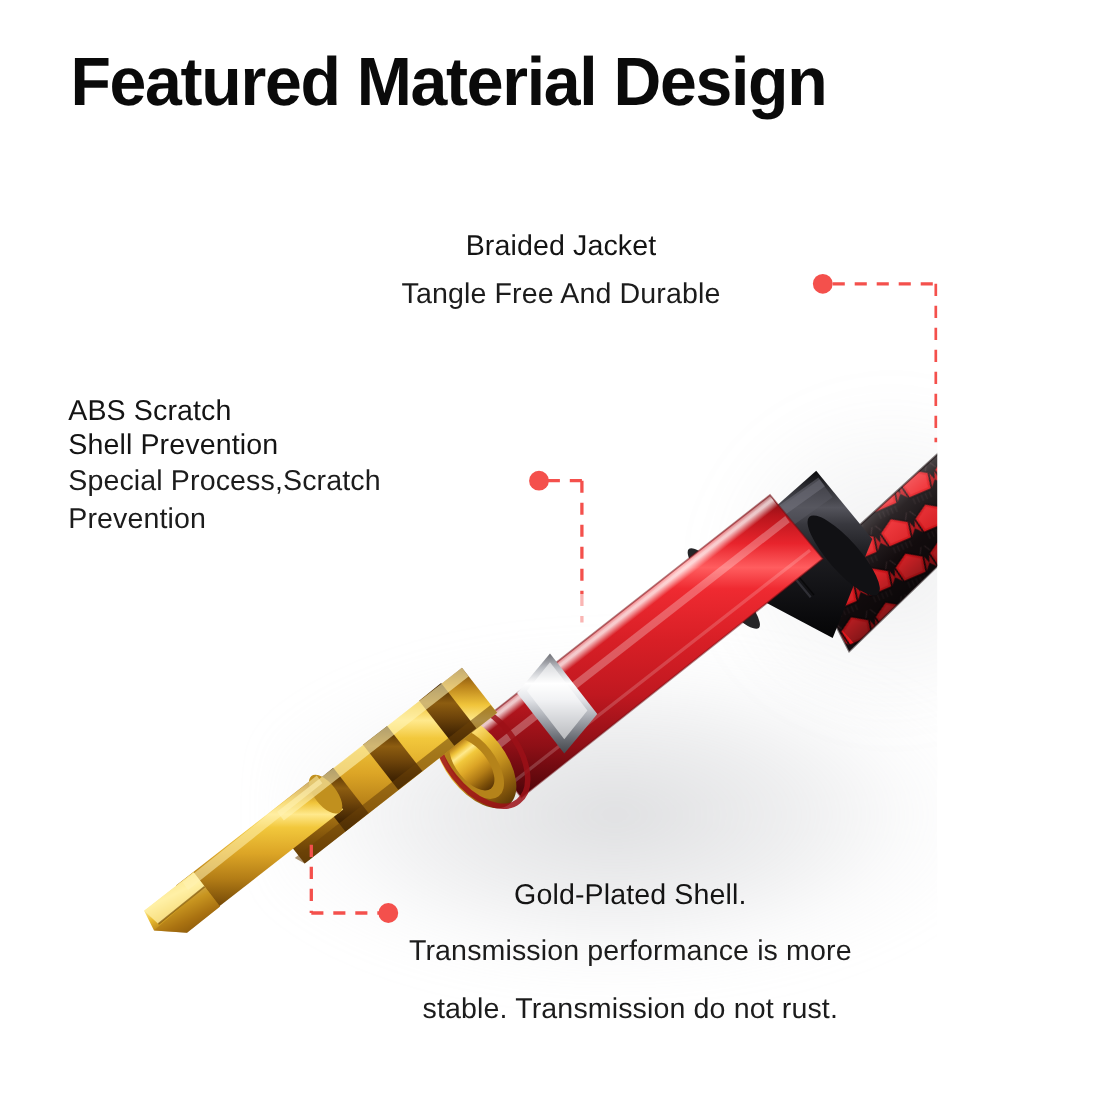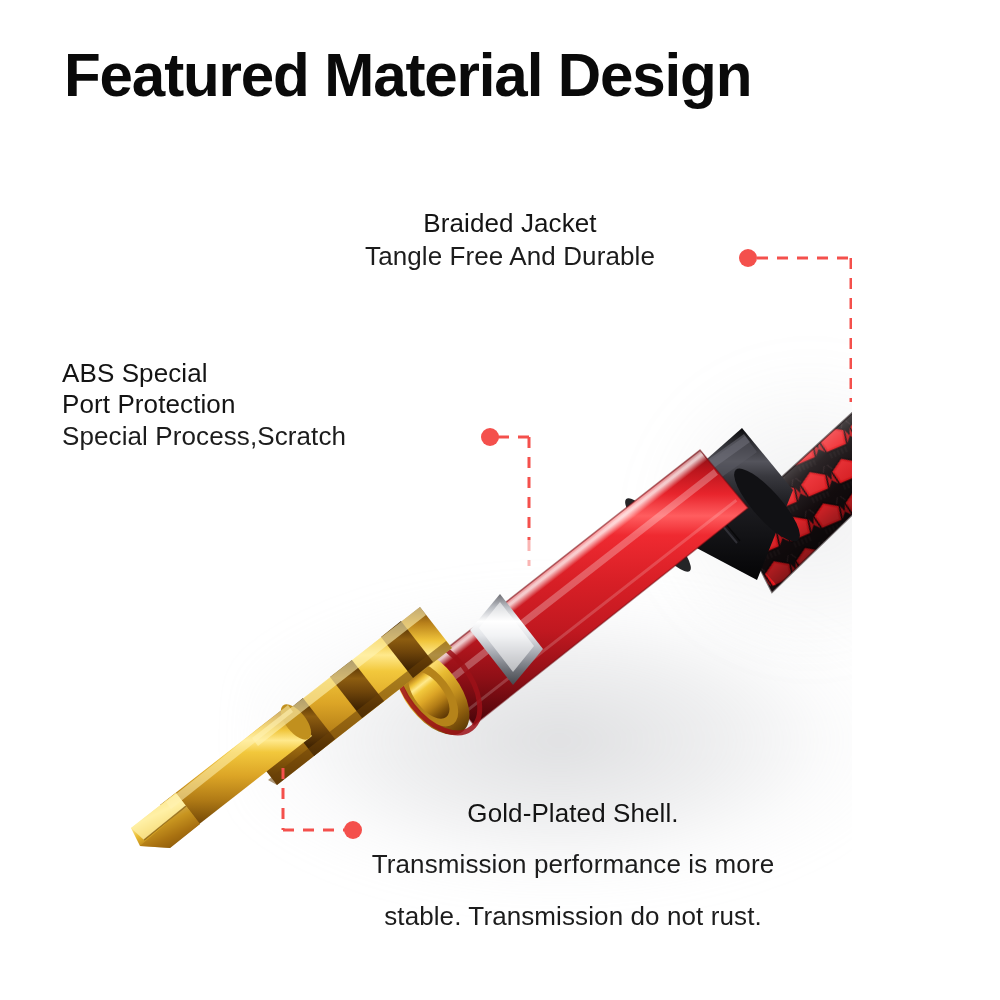--- a/index.html
+++ b/index.html
@@ -77,21 +77,21 @@
     letter-spacing: 0.1px;
   }
 
   
   #callout-braided {
     left: 290px;
     top: 208px;
     width: 440px;
     text-align: center;
   }
-  #callout-braided .c-sub { margin-top: 0; }
+  #callout-braided .c-sub { margin-top: 10px; }
 
   
   #callout-abs {
     left: 62px;
     top: 358px;
     width: 430px;
     text-align: left;
   }
   #callout-abs .c-sub { }
 
@@ -365,23 +365,24 @@
   </svg>
 
   <div class="main-title">Featured Material Design</div>
 
   <div class="callout" id="callout-braided">
     <div class="c-title">Braided Jacket</div>
     <div class="c-sub">Tangle Free And Durable</div>
   </div>
 
   <div class="callout" id="callout-abs">
-    <div class="c-title">ABS Special</div>
-    <div class="c-title">Port Protection</div>
+    <div class="c-title">ABS Scratch</div>
+    <div class="c-title">Shell Prevention</div>
     <div class="c-sub">Special Process,Scratch</div>
+    <div class="c-sub">Prevention</div>
   </div>
 
   <div class="callout" id="callout-gold">
     <div class="c-title">Gold-Plated Shell.</div>
     <div class="c-sub">Transmission performance is more</div>
     <div class="c-sub">stable. Transmission do not rust.</div>
   </div>
 
 </div>
 

